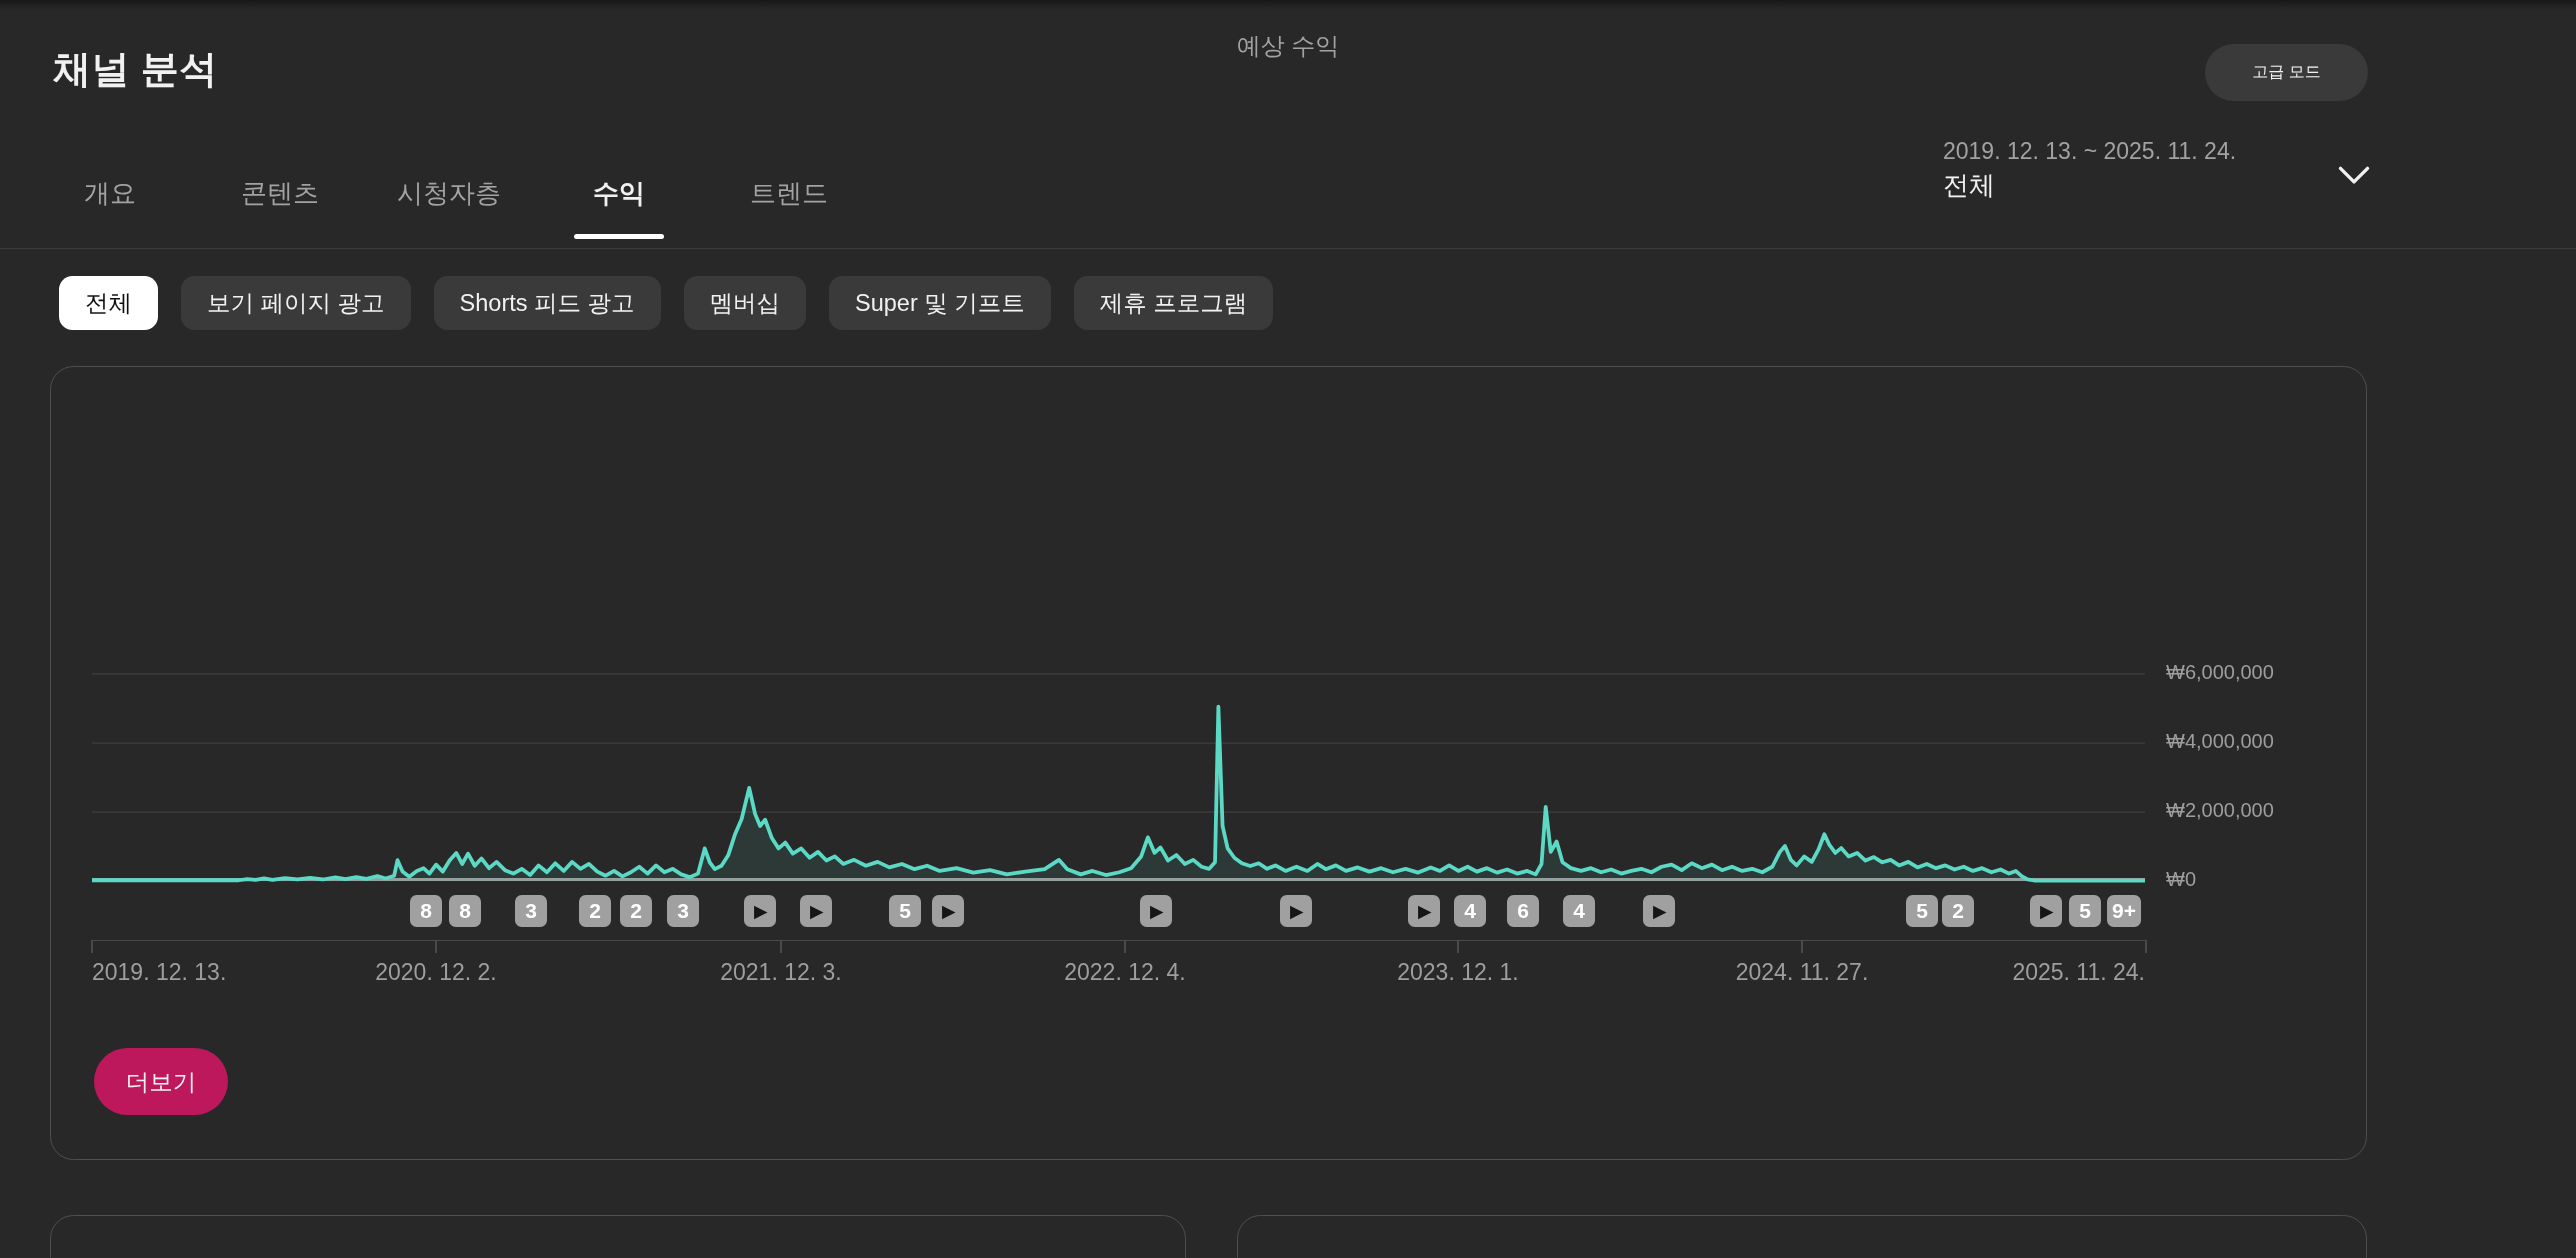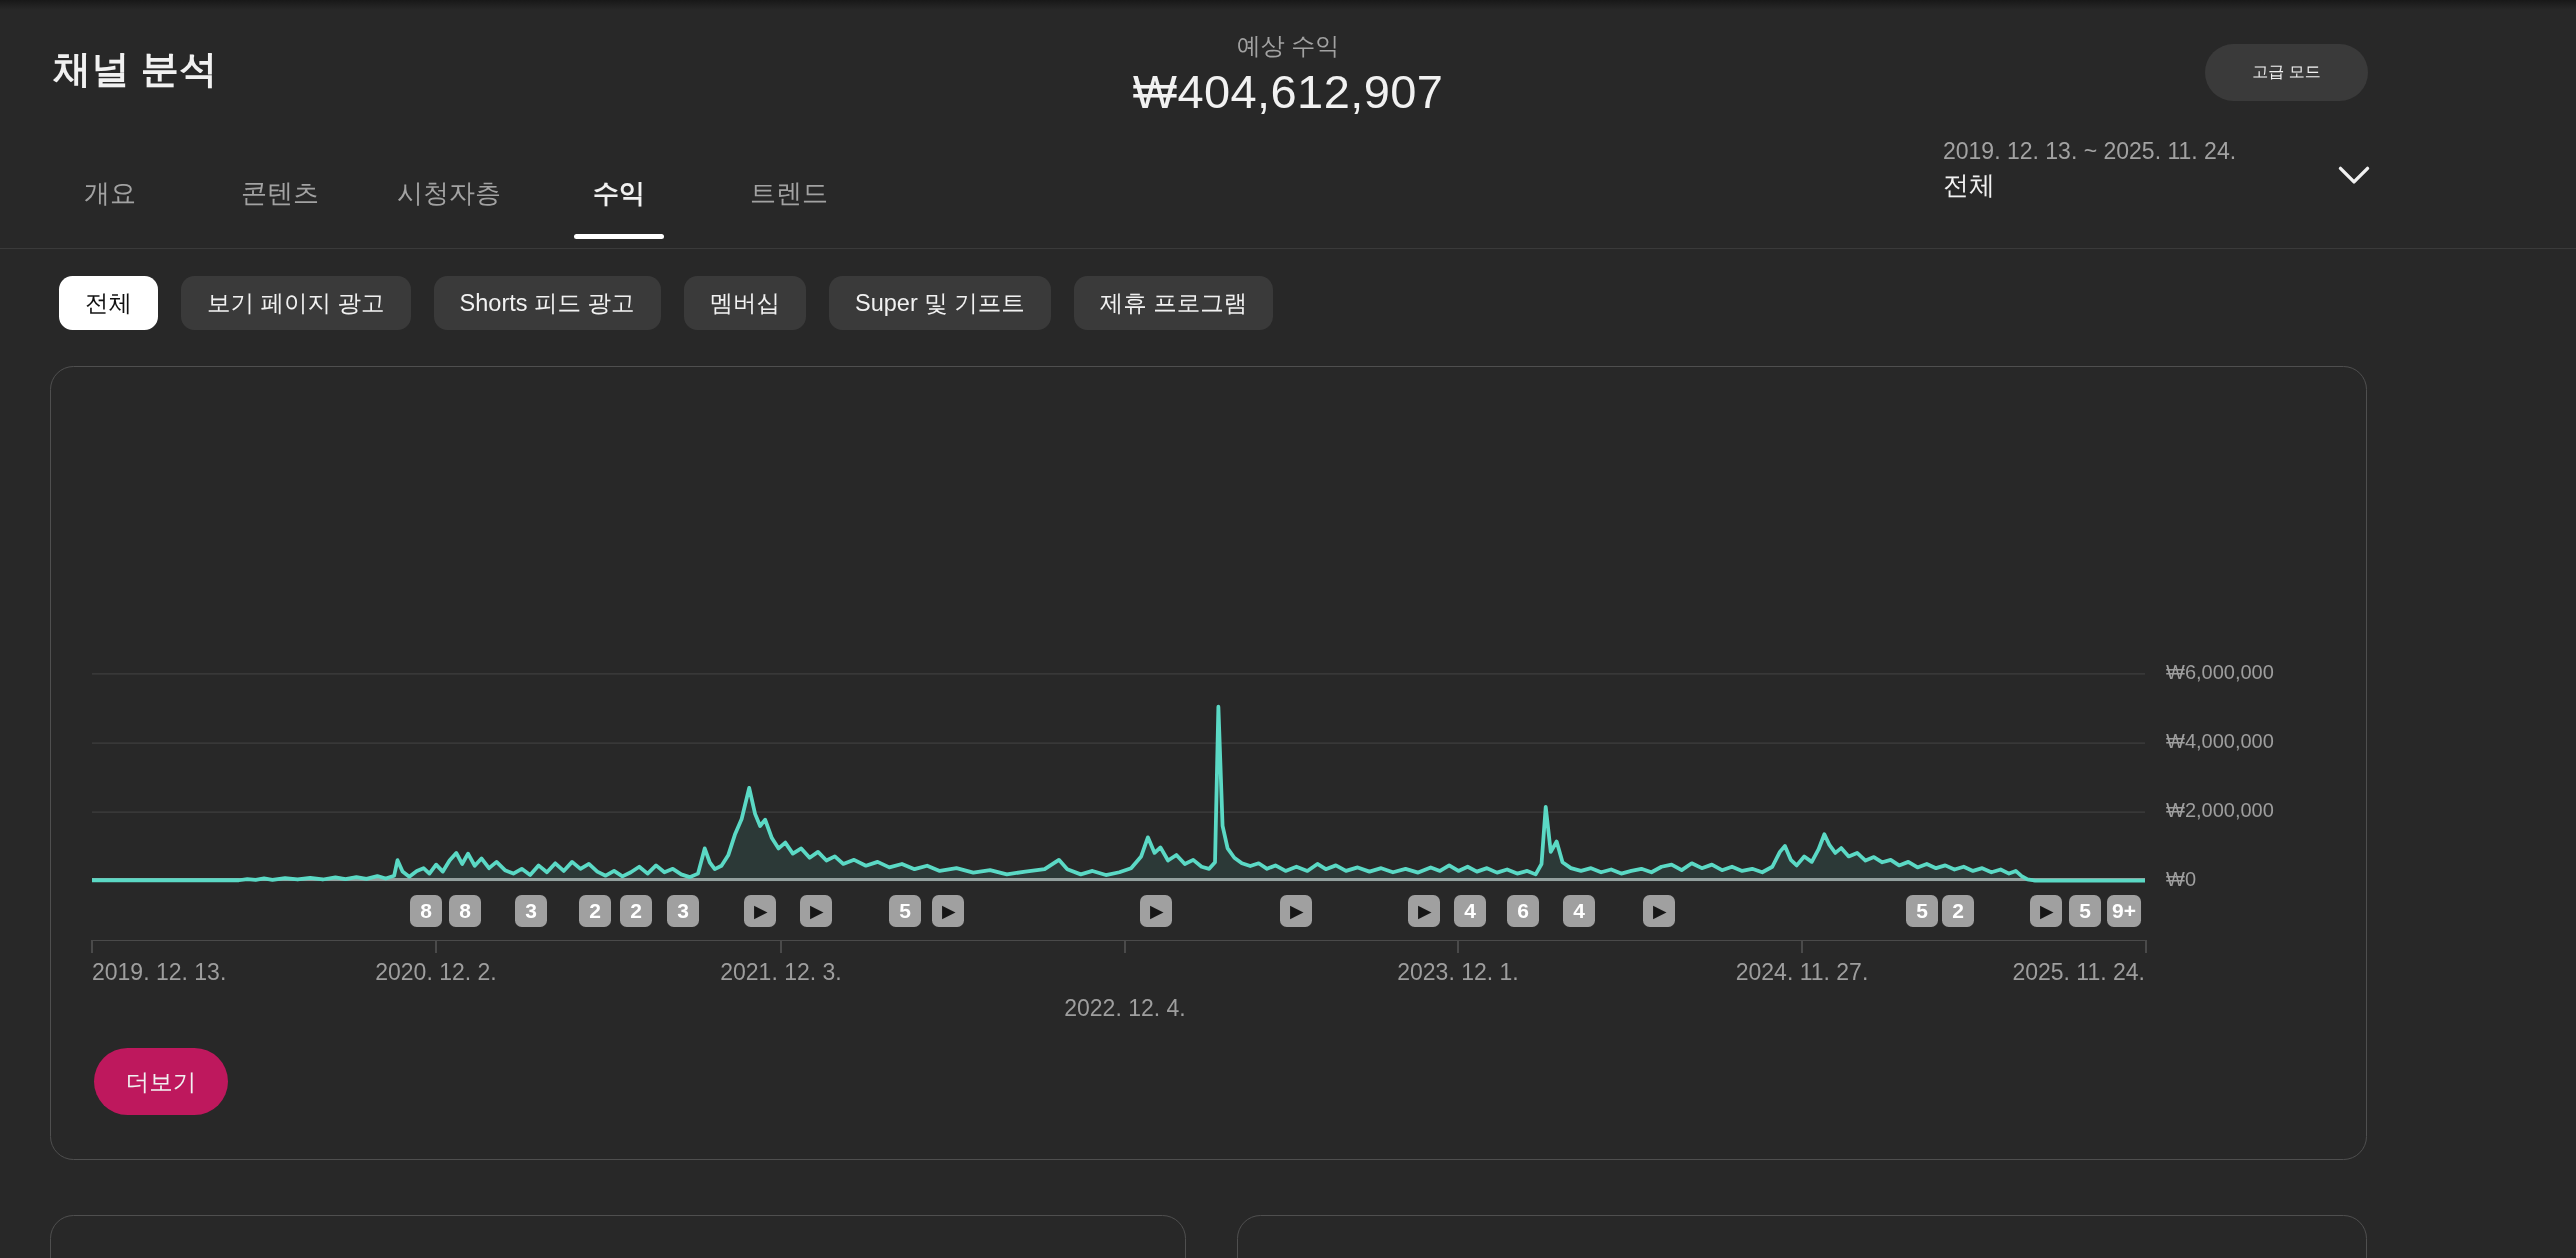--- a/index.html
+++ b/index.html
@@ -92,21 +92,20 @@
       <div class="chip selected">전체</div>
       <div class="chip">보기 페이지 광고</div>
       <div class="chip">Shorts 피드 광고</div>
       <div class="chip">멤버십</div>
       <div class="chip">Super 및 기프트</div>
       <div class="chip">제휴 프로그램</div>
     </div>
 
   <div id="revenue-card"></div>
   <div id="metric-label">예상 수익</div>
-  <div id="metric-value">₩404,612,907</div>
 
   <svg id="chart-svg" width="2053" height="225" viewBox="0 0 2446 268">
       <line x1="0" y1="13" x2="2446" y2="13" stroke="#3e3e3e" stroke-width="1.5"></line>
       <line x1="0" y1="95.33333333333334" x2="2446" y2="95.33333333333334" stroke="#3e3e3e" stroke-width="1.5"></line>
       <line x1="0" y1="177.66666666666669" x2="2446" y2="177.66666666666669" stroke="#3e3e3e" stroke-width="1.5"></line>
       <line x1="0" y1="258" x2="2446" y2="258" stroke="#9a9a9a" stroke-width="3.5"></line>
       <path d="M0 258.8 L40 258.8 L90 258.8 L140 258.8 L175 258.8 L185 257.5 L195 258.4 L205 256.7 L215 258.4 L230 256.3 L245 257.9 L260 255.9 L275 257.9 L290 255.5 L302 257.5 L315 255.1 L327 257.1 L340 253.8 L350 256.7 L360 253.4 L364 234.9 L370 248.5 L378 254.6 L387 247.7 L395 244.4 L402 250.9 L410 240.2 L418 248.5 L426 235.3 L434 226.2 L441 239.4 L448 227.1 L456 241.5 L464 232.8 L473 244.4 L482 236.9 L492 246.8 L502 250.9 L512 245.2 L522 252.6 L532 241.1 L542 249.3 L552 238.6 L562 247.7 L572 236.9 L582 245.2 L592 239.4 L602 248.5 L612 253.4 L622 247.7 L632 254.2 L642 249.3 L652 242.7 L662 250.9 L672 241.1 L682 249.3 L692 245.2 L702 251.8 L712 255.1 L722 250.9 L730 220.9 L736 237.4 L742 245.6 L750 241.5 L758 229.1 L766 204.4 L774 185.9 L783 148.8 L790 179.7 L796 194.1 L802 186.7 L810 208.5 L818 220.9 L826 213.9 L835 227.1 L845 220.9 L855 232.0 L865 225.0 L875 235.3 L885 230.4 L895 239.4 L908 234.5 L922 241.5 L936 236.9 L950 243.5 L965 239.4 L980 245.6 L995 241.5 L1010 247.7 L1030 244.4 L1050 249.7 L1070 246.8 L1090 251.8 L1112 248.5 L1135 245.6 L1152 234.5 L1162 245.6 L1178 251.8 L1192 247.7 L1208 252.6 L1224 249.3 L1238 244.4 L1250 230.4 L1258 207.7 L1266 226.2 L1273 219.7 L1282 235.3 L1292 228.7 L1302 239.4 L1312 234.5 L1322 242.7 L1331 245.2 L1338 237.4 L1342 52.1 L1347 194.1 L1353 220.9 L1361 232.0 L1370 238.6 L1380 241.9 L1390 238.6 L1400 245.2 L1410 241.1 L1422 247.7 L1435 242.7 L1448 247.7 L1460 239.4 L1470 245.6 L1482 241.1 L1494 247.7 L1508 243.5 L1522 248.5 L1536 244.4 L1550 249.3 L1565 245.2 L1580 249.7 L1595 243.5 L1606 247.7 L1617 241.1 L1628 247.7 L1639 242.7 L1650 248.5 L1662 244.4 L1674 249.7 L1686 246.0 L1698 250.9 L1710 247.7 L1720 251.8 L1727 239.4 L1732 171.5 L1738 225.0 L1745 212.7 L1752 237.4 L1762 244.4 L1774 247.7 L1786 244.4 L1798 249.3 L1810 246.0 L1822 250.9 L1834 247.7 L1846 245.2 L1858 249.3 L1870 242.7 L1882 240.2 L1894 246.8 L1906 238.6 L1918 244.4 L1930 240.2 L1942 246.8 L1954 242.7 L1966 247.7 L1978 245.2 L1990 249.3 L2002 242.7 L2011 225.0 L2017 218.0 L2024 234.5 L2031 241.1 L2040 230.4 L2049 236.9 L2057 222.1 L2064 204.0 L2070 216.8 L2077 226.2 L2084 220.5 L2093 230.4 L2103 226.2 L2113 235.3 L2123 231.2 L2133 237.4 L2143 234.5 L2153 241.1 L2164 236.9 L2175 243.5 L2186 239.4 L2197 244.4 L2208 241.1 L2219 246.0 L2230 242.7 L2241 247.7 L2252 244.4 L2263 249.3 L2274 246.0 L2284 250.9 L2292 247.7 L2299 253.8 L2306 257.9 L2315 259.2 L2340 259.2 L2390 259.2 L2446 259.2 L 2446 260 L 0 260 Z" fill="rgba(91,217,197,0.10)" stroke="none"></path>
       <path d="M0 258.8 L40 258.8 L90 258.8 L140 258.8 L175 258.8 L185 257.5 L195 258.4 L205 256.7 L215 258.4 L230 256.3 L245 257.9 L260 255.9 L275 257.9 L290 255.5 L302 257.5 L315 255.1 L327 257.1 L340 253.8 L350 256.7 L360 253.4 L364 234.9 L370 248.5 L378 254.6 L387 247.7 L395 244.4 L402 250.9 L410 240.2 L418 248.5 L426 235.3 L434 226.2 L441 239.4 L448 227.1 L456 241.5 L464 232.8 L473 244.4 L482 236.9 L492 246.8 L502 250.9 L512 245.2 L522 252.6 L532 241.1 L542 249.3 L552 238.6 L562 247.7 L572 236.9 L582 245.2 L592 239.4 L602 248.5 L612 253.4 L622 247.7 L632 254.2 L642 249.3 L652 242.7 L662 250.9 L672 241.1 L682 249.3 L692 245.2 L702 251.8 L712 255.1 L722 250.9 L730 220.9 L736 237.4 L742 245.6 L750 241.5 L758 229.1 L766 204.4 L774 185.9 L783 148.8 L790 179.7 L796 194.1 L802 186.7 L810 208.5 L818 220.9 L826 213.9 L835 227.1 L845 220.9 L855 232.0 L865 225.0 L875 235.3 L885 230.4 L895 239.4 L908 234.5 L922 241.5 L936 236.9 L950 243.5 L965 239.4 L980 245.6 L995 241.5 L1010 247.7 L1030 244.4 L1050 249.7 L1070 246.8 L1090 251.8 L1112 248.5 L1135 245.6 L1152 234.5 L1162 245.6 L1178 251.8 L1192 247.7 L1208 252.6 L1224 249.3 L1238 244.4 L1250 230.4 L1258 207.7 L1266 226.2 L1273 219.7 L1282 235.3 L1292 228.7 L1302 239.4 L1312 234.5 L1322 242.7 L1331 245.2 L1338 237.4 L1342 52.1 L1347 194.1 L1353 220.9 L1361 232.0 L1370 238.6 L1380 241.9 L1390 238.6 L1400 245.2 L1410 241.1 L1422 247.7 L1435 242.7 L1448 247.7 L1460 239.4 L1470 245.6 L1482 241.1 L1494 247.7 L1508 243.5 L1522 248.5 L1536 244.4 L1550 249.3 L1565 245.2 L1580 249.7 L1595 243.5 L1606 247.7 L1617 241.1 L1628 247.7 L1639 242.7 L1650 248.5 L1662 244.4 L1674 249.7 L1686 246.0 L1698 250.9 L1710 247.7 L1720 251.8 L1727 239.4 L1732 171.5 L1738 225.0 L1745 212.7 L1752 237.4 L1762 244.4 L1774 247.7 L1786 244.4 L1798 249.3 L1810 246.0 L1822 250.9 L1834 247.7 L1846 245.2 L1858 249.3 L1870 242.7 L1882 240.2 L1894 246.8 L1906 238.6 L1918 244.4 L1930 240.2 L1942 246.8 L1954 242.7 L1966 247.7 L1978 245.2 L1990 249.3 L2002 242.7 L2011 225.0 L2017 218.0 L2024 234.5 L2031 241.1 L2040 230.4 L2049 236.9 L2057 222.1 L2064 204.0 L2070 216.8 L2077 226.2 L2084 220.5 L2093 230.4 L2103 226.2 L2113 235.3 L2123 231.2 L2133 237.4 L2143 234.5 L2153 241.1 L2164 236.9 L2175 243.5 L2186 239.4 L2197 244.4 L2208 241.1 L2219 246.0 L2230 242.7 L2241 247.7 L2252 244.4 L2263 249.3 L2274 246.0 L2284 250.9 L2292 247.7 L2299 253.8 L2306 257.9 L2315 259.2 L2340 259.2 L2390 259.2 L2446 259.2" fill="none" stroke="#5bd9c5" stroke-width="4.5" stroke-linejoin="round" stroke-linecap="round"></path>
     </svg>
   <div id="badge-layer">
@@ -151,21 +150,21 @@
     </div>
   <div id="x-axis-line"></div>
   <div id="x-axis-layer">
       <div class="x-tick" style="left: 91px;"></div>
       <div class="x-label" style="left: 92px;">2019. 12. 13.</div>
       <div class="x-tick" style="left: 435px;"></div>
       <div class="x-label" style="left: 436px; transform: translateX(-50%);">2020. 12. 2.</div>
       <div class="x-tick" style="left: 780px;"></div>
       <div class="x-label" style="left: 781px; transform: translateX(-50%);">2021. 12. 3.</div>
       <div class="x-tick" style="left: 1124px;"></div>
-      <div class="x-label" style="left: 1125px; transform: translateX(-50%); margin-top: 36px;">2022. 12. 4.</div>
+      <div class="x-label" style="left: 1125px; transform: translateX(-50%);">2022. 12. 4.</div>
       <div class="x-tick" style="left: 1457px;"></div>
       <div class="x-label" style="left: 1458px; transform: translateX(-50%);">2023. 12. 1.</div>
       <div class="x-tick" style="left: 1801px;"></div>
       <div class="x-label" style="left: 1802px; transform: translateX(-50%);">2024. 11. 27.</div>
       <div class="x-tick" style="left: 2145px;"></div>
       <div class="x-label" style="left: 2145px; transform: translateX(-100%);">2025. 11. 24.</div>
     </div>
   <div id="y-axis-layer">
       <div class="y-label" style="top: 661px;">₩6,000,000</div>
       <div class="y-label" style="top: 730px;">₩4,000,000</div>

